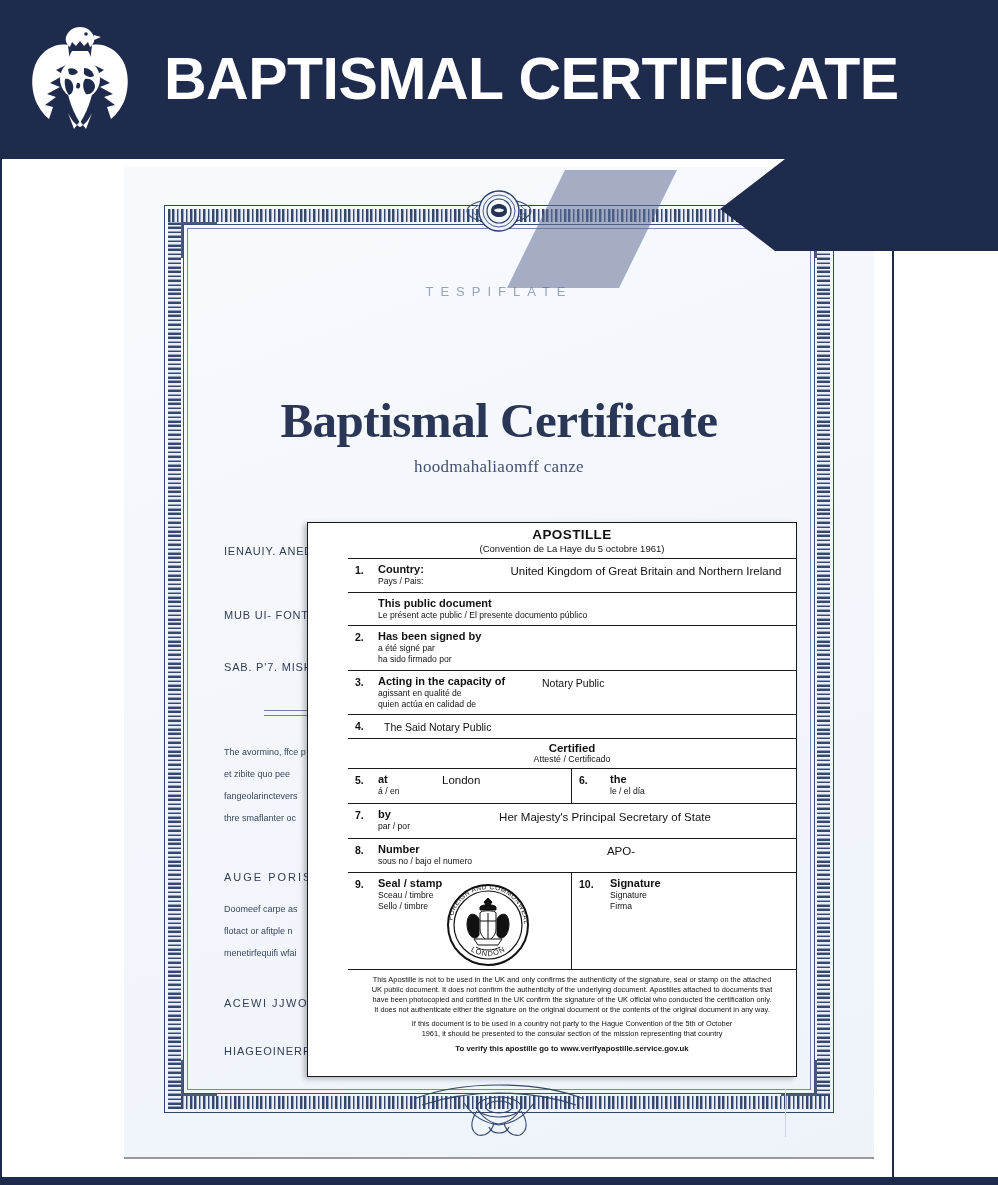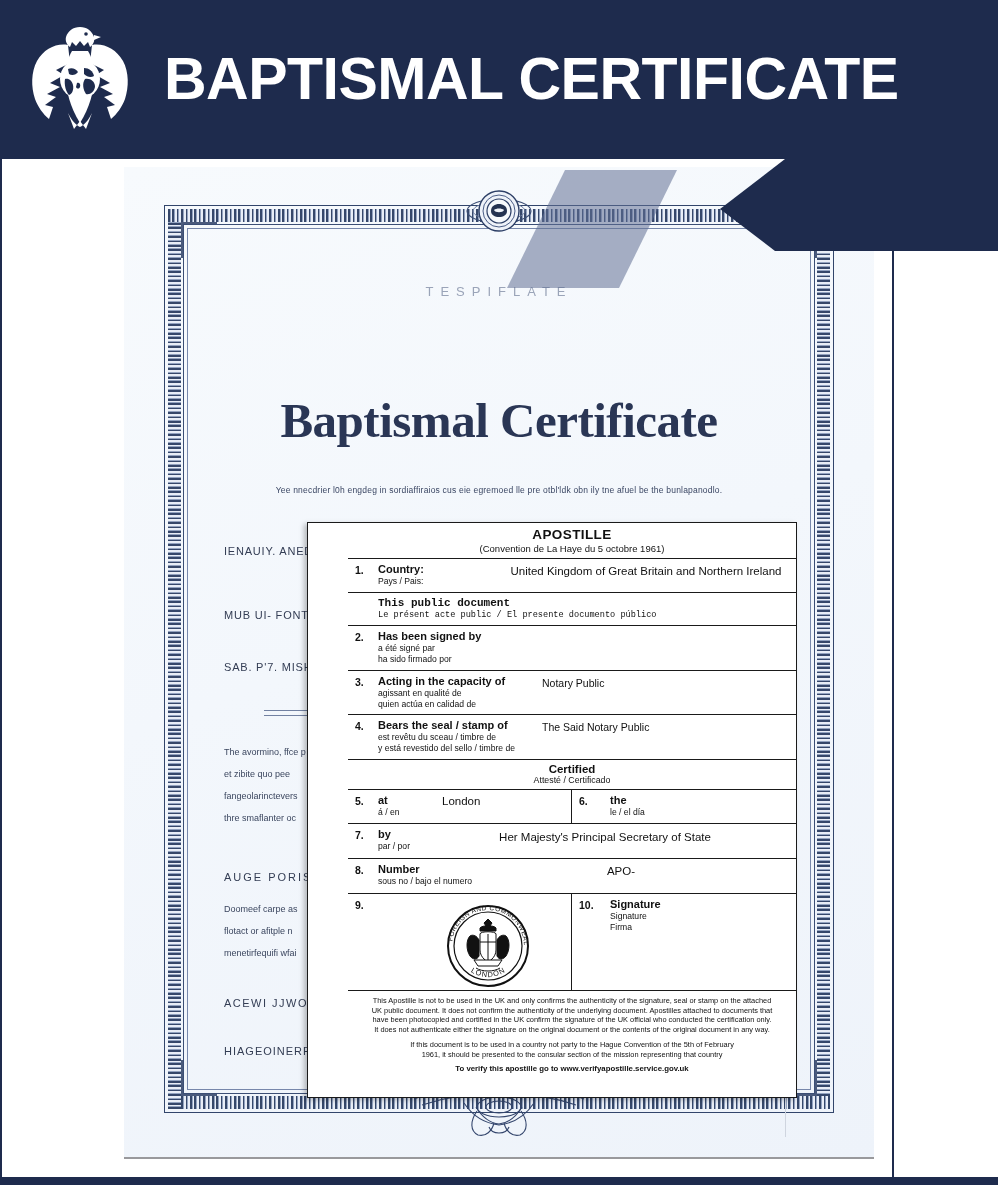--- a/index.html
+++ b/index.html
@@ -291,21 +291,21 @@
           <path d="M73 30 C66 40 66 50 74 54 C82 56 88 50 90 42"></path>
           <path d="M117 30 C124 40 124 50 116 54 C108 56 102 50 100 42"></path>
           <path d="M85 46 C88 54 102 54 105 46"></path>
         </g>
       </svg>
     </div>
 
     <div class="cert-body">
       <div class="tespiflate">TESPIFLATE</div>
       <div class="cert-title">Baptismal Certificate</div>
-      <div class="cert-line">Yee nnecdrier l0h engdeg in sordiaffiraios cus eie egremoed lle pre otbl'ldk obn ily tne afuel be the bunlapanodlo.</div>
+      <div class="cert-sub">hoodmahaliaomff canze</div>
 
       <div class="blurb caps" style="left:100px;top:378px;">IENAUIY. ANEDC</div>
       <div class="blurb caps" style="left:100px;top:442px;">MUB UI- FONTEN</div>
       <div class="blurb caps" style="left:100px;top:494px;">SAB. P'7. MISHD</div>
 
       <div class="rule-line" style="left:140px;top:543px;width:72px;"></div>
       <div class="rule-line" style="left:140px;top:548px;width:72px;"></div>
 
       <div class="blurb small" style="left:100px;top:580px;">The avormino, ffce p</div>
       <div class="blurb small" style="left:100px;top:602px;">et zibite quo pee</div>
@@ -339,21 +339,21 @@
       <div class="ap-cell">
         <div class="ap-labels">
           <div class="lb">Country:</div>
           <div class="ls">Pays / Pais:</div>
         </div>
         <div class="ap-value big ctr">United Kingdom of Great Britain and Northern Ireland</div>
       </div>
     </div>
 
     <div class="ap-row">
-      <div class="ap-cell" style="padding-left:30px;font-family:Liberation Mono, monospace;">
+      <div class="ap-cell" style="padding-left:30px;">
         <div class="ap-labels" style="min-width:0;">
           <div class="lb">This public document</div>
           <div class="ls">Le présent acte public / El presente documento público</div>
         </div>
       </div>
     </div>
 
     <div class="ap-row">
       <div class="ap-num">2.</div>
       <div class="ap-cell">
@@ -373,25 +373,20 @@
           <div class="ls">agissant en qualité de</div>
           <div class="ls">quien actúa en calidad de</div>
         </div>
         <div class="ap-value">Notary Public</div>
       </div>
     </div>
 
     <div class="ap-row">
       <div class="ap-num">4.</div>
       <div class="ap-cell">
-        <div class="ap-labels" style="min-width:158px;">
-          <div class="lb">Bears the seal / stamp of</div>
-          <div class="ls">est revêtu du sceau / timbre de</div>
-          <div class="ls">y está revestido del sello / timbre de</div>
-        </div>
         <div class="ap-value">The Said Notary Public</div>
       </div>
     </div>
 
     <div class="ap-row ap-center">
       <div class="cb">Certified</div>
       <div class="cs">Attesté / Certificado</div>
     </div>
 
     <div class="ap-row ap-split">
@@ -437,20 +432,27 @@
           <div class="lb">Number</div>
           <div class="ls">sous no / bajo el numero</div>
         </div>
         <div class="ap-value big ctr" style="padding-right:60px;">APO-</div>
       </div>
     </div>
 
     <div class="ap-row ap-split ap-tall">
       <div class="half ap-tall">
         <div class="ap-num">9.</div>
+        <div class="ap-cell" style="padding-bottom:6px;">
+          <div class="ap-labels" style="min-width:0;">
+            <div class="lb">Seal / stamp</div>
+            <div class="ls">Sceau / timbre</div>
+            <div class="ls">Sello / timbre</div>
+          </div>
+        </div>
         <div class="seal-wrap">
           <svg viewBox="0 0 96 96" xmlns="http://www.w3.org/2000/svg">
             <defs>
               <path id="arcTop" d="M 12 48 A 36 36 0 0 1 84 48"></path>
               <path id="arcBot" d="M 17 48 A 31 31 0 0 0 79 48"></path>
             </defs>
             <circle cx="48" cy="48" r="40" fill="#ffffff" stroke="#111" stroke-width="2"></circle>
             <circle cx="48" cy="48" r="34" fill="none" stroke="#111" stroke-width="1.2"></circle>
             <text font-size="6.6" font-family="Liberation Sans, sans-serif" fill="#111" letter-spacing="0.5">
               <textPath href="#arcTop" startOffset="4%">FOREIGN AND COMMONWEALTH OFFICE</textPath>
@@ -482,21 +484,21 @@
           </div>
         </div>
       </div>
     </div>
 
     <div class="ap-row ap-foot">
       <p>This Apostille is not to be used in the UK and only confirms the authenticity of the signature, seal or stamp on the attached</p>
       <p>UK public document. It does not confirm the authenticity of the underlying document. Apostilles attached to documents that</p>
       <p>have been photocopied and cortified in the UK confirm the signature of the UK official who conducted the certification only.</p>
       <p>It does not authenticate either the signature on the original document or the contents of the original document in any way.</p>
-      <p class="gap">If this document is to be used in a country not party to the Hague Convention of the 5th of February</p>
+      <p class="gap">If this document is to be used in a country not party to the Hague Convention of the 5th of October</p>
       <p>1961, it should be presented to the consular section of the mission representing that country</p>
       <p class="bold">To verify this apostille go to www.verifyapostille.service.gov.uk</p>
     </div>
 
   </div>
 </div>
 
 <div class="page-bottom-bar"></div>
 
 </body></html>

